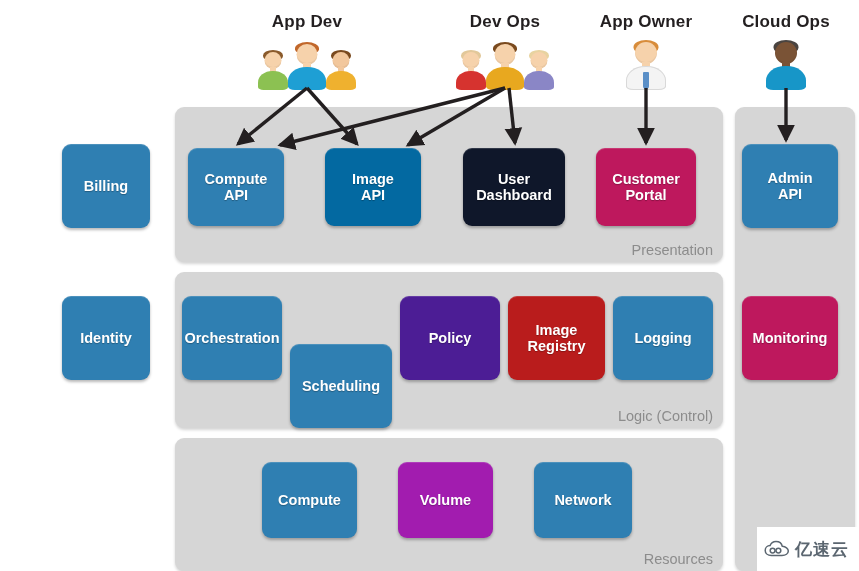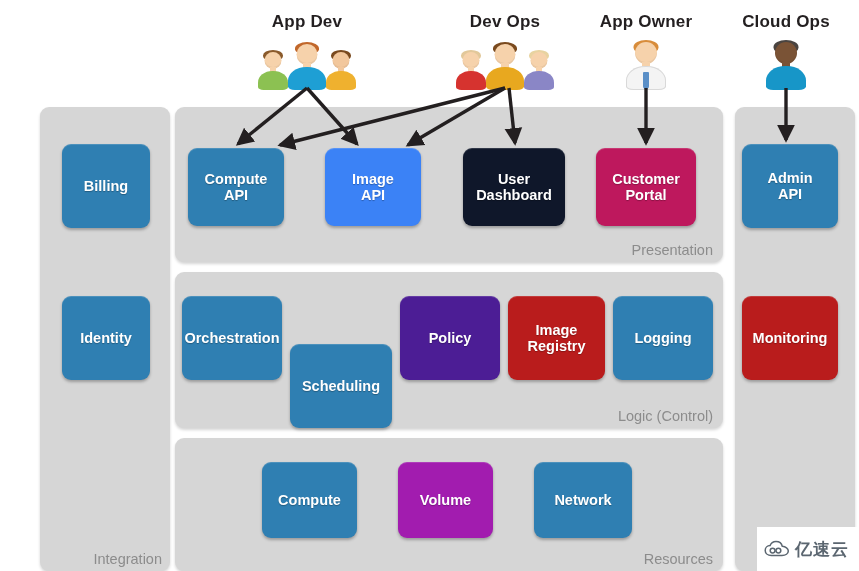--- a/index.html
+++ b/index.html
@@ -96,23 +96,20 @@
   .watermark .wm-text{
     color:#5b6670;font-size:17px;font-weight:700;letter-spacing:1px;
     font-family:"DejaVu Sans", sans-serif;
   }
 </style>
 </head>
 <body>
 
 <div id="stage">
 
-  <div class="panel" id="panel-integration" style="left: 40px; top: 107px; width: 130px; height: 464px;">
-    <div class="panel-label left-col">Integration</div>
-  </div>
   <div class="panel" id="panel-logic" style="left: 175px; top: 272px; width: 548px; height: 156px;">
     <div class="panel-label">Logic (Control)</div>
   </div>
   <div class="panel" id="panel-presentation" style="left: 175px; top: 107px; width: 548px; height: 155px;">
     <div class="panel-label">Presentation</div>
   </div>
   <div class="panel" id="panel-resources" style="left: 175px; top: 438px; width: 548px; height: 133px;">
     <div class="panel-label">Resources</div>
   </div>
   <div class="panel" id="panel-management" style="left: 735px; top: 107px; width: 120px; height: 464px;">
@@ -129,21 +126,21 @@
         <div>
           <span>Identity</span>
         </div>
       </div>
       <div class="node" style="left: 188px; top: 148px; width: 96px; height: 78px; background: rgb(47, 127, 178);">
         <div>
           <span>Compute</span>
           <span>API</span>
         </div>
       </div>
-      <div class="node" style="left: 325px; top: 148px; width: 96px; height: 78px; background: #3b82f6;">
+      <div class="node" style="left: 325px; top: 148px; width: 96px; height: 78px; background: #0369a1;">
         <div>
           <span>Image API</span>
         </div>
       </div>
       <div class="node" style="left: 463px; top: 148px; width: 102px; height: 78px; background: #0f172a;">
         <div>
           <span>User</span>
           <span>Dashboard</span>
         </div>
       </div>
@@ -192,21 +189,21 @@
       <div class="node" style="left: 534px; top: 462px; width: 98px; height: 76px; background: rgb(47, 127, 178);">
         <div>
           <span>Network</span>
         </div>
       </div>
       <div class="node" style="left: 742px; top: 144px; width: 96px; height: 84px; background: rgb(47, 127, 178);">
         <div>
           <span>Admin API</span>
         </div>
       </div>
-      <div class="node" style="left: 742px; top: 296px; width: 96px; height: 84px; background: #b91c1c;">
+      <div class="node" style="left: 742px; top: 296px; width: 96px; height: 84px; background: #be185d;">
         <div>
           <span>Monitoring</span>
         </div>
       </div>
     </div>
   <div id="actors-layer">
       <div class="actor-label" style="left: 307px; top: 12px;">App Dev</div>
       <div class="actor-group" style="left: 307px; top: 38px; width: 120px; height: 52px;">
         <div class="person" style="left: 11px; width: 30px; height: 40px; bottom: 0px; z-index: 2;">
           <div class="hair" style="width: 20px; height: 11px; top: 0px; background: rgb(138, 90, 43);"></div>

